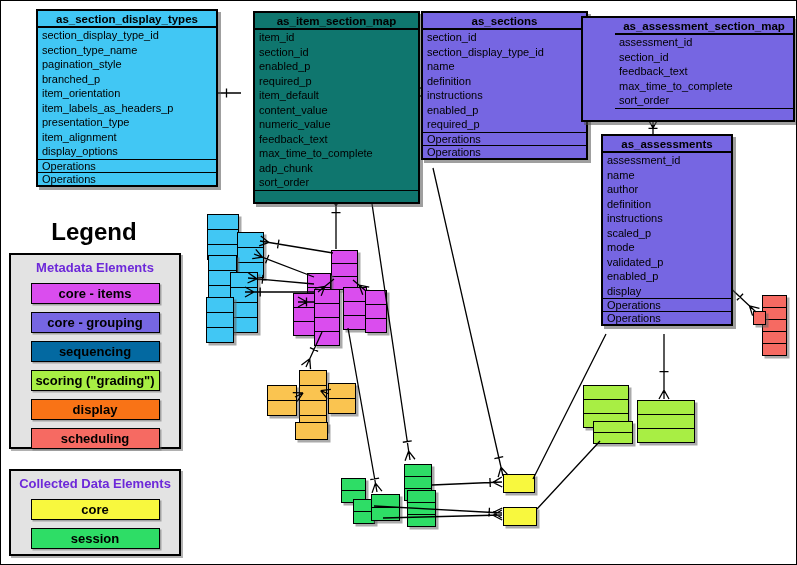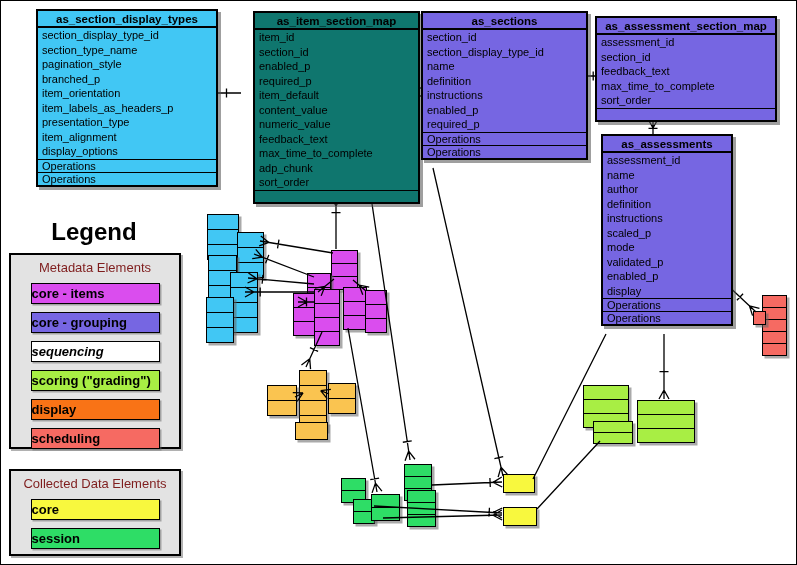--- a/index.html
+++ b/index.html
@@ -27,24 +27,24 @@
   .stack .cell:first-child{border-top:none;}
   
   #legend-title{
     position:absolute;left:8px;top:217px;width:170px;z-index:2;
     text-align:center;font-size:24px;font-weight:bold;color:#000;
   }
   .lbox{
     position:absolute;left:8px;width:168px;z-index:2;background:#E3E3E3;
     border:2px solid #000;box-shadow:2px 2px 0 rgba(100,100,100,.5);
   }
-  .lbox-title{text-align:center;font-size:13px;font-weight:normal;color:#7f1d1d;margin:5px 0 2px 0;}
+  .lbox-title{text-align:center;font-size:13px;font-weight:bold;color:#6d28d9;margin:5px 0 2px 0;}
   .lswatch{
     width:127px;margin:8px auto 4px auto;height:19px;border:1.5px solid #000;
-    text-align:left;font-size:13px;font-weight:bold;line-height:19px;color:#000;
+    text-align:center;font-size:13px;font-weight:bold;line-height:19px;color:#000;
     box-shadow:1.5px 1.5px 0 rgba(100,100,100,.5);
   }
 </style>
 </head>
 <body>
 
 <div id="canvas">
 
   <svg id="rels" viewBox="0 0 797 565" xmlns="http://www.w3.org/2000/svg">
       <path d="M215 92L240 92M225.5 96.5L225.5 87.5M406 87L420 87M414.4 91.5L414.4 82.5M415 87L406 92M415 87L406 82M415 87L406 87M406 95L420 95M414.4 99.5L414.4 90.5M415 95L406 100M415 95L406 90M415 95L406 95M585 75L609 75M592.2 79.5L592.2 70.5M600 75L609 80M600 75L609 70M600 75L609 75M652 118L652 133M647.5 127.3L656.5 127.3M652 127L647 118M652 127L657 118M652 127L652 118M335 196L335 248M330.5 211.6L339.5 211.6M335 205L330 196M335 205L340 196M335 205L335 196M313 276L253 253M267.81071205234605 253.85814247214077L264.58928794765393 262.2618575278592M261.40371505571846 256.22142410469206L254.78968005816228 248.33126941348976M261.40371505571846 256.22142410469206L251.21031994183772 257.66873058651026M261.40371505571846 256.22142410469206L253 253M313 283L247 277M261.9274108571913 273.83848057089534L261.11258914280864 282.80151942910464M255.96303885820933 277.8148217143827L247.4526787302126 272.0205339676615M255.96303885820933 277.8148217143827L246.5473212697874 281.9794660323385M255.96303885820933 277.8148217143827L247 277M313 291L244 291M259.18 286.5L259.18 295.5M253 291L244 286M253 291L244 296M253 291L244 291M332 252L259 240M277.9799297013424 238.55959431683343L276.5200702986576 247.44040568316657M267.88081136633315 241.4598594026849L259.81103300149164 235.0662159075927M267.88081136633315 241.4598594026849L258.18896699850836 244.9337840924073M267.88081136633315 241.4598594026849L259 240M333 278L317 291M323.9850260010464 285.3246663741498L313.84703687452765 287.1194299994187M323.9850260010464 285.3246663741498L320.15296312547235 294.8805700005813M323.9850260010464 285.3246663741498L317 291M352 279L365 290M358.12952343167797 284.18651982680444L361.77028879266913 293.8169314268456M358.12952343167797 284.18651982680444L368.22971120733087 286.1830685731544M358.12952343167797 284.18651982680444L365 290M314 301L297 301M305.5 296.5L305.5 305.5M306 301L297 296M306 301L297 306M306 301L297 301M321 331L305 366M308.9073648598639 346.6290810787949L317.0926351401361 350.3709189212051M308.7418378424102 357.8147297197278L300.452627622071 363.92120119866104M308.7418378424102 357.8147297197278L309.547372377929 368.07879880133896M308.7418378424102 357.8147297197278L305 366M294 396L300 393M302.0498447189992 391.9750776405004L296.2360679774998 400.4721359549996M302.0498447189992 391.9750776405004L291.7639320225002 391.5278640450004M302.0498447189992 391.9750776405004L294 396M323 391L328 393M319.64370978203266 389.65748391281306L326.1430466182295 397.6423834544263M319.64370978203266 389.65748391281306L329.8569533817705 388.3576165455737M319.64370978203266 389.65748391281306L328 393M370 196L409 459M401.8186753351671 441.25008236474713L410.7213246648329 439.92991763525293M407.6798352705058 450.09735067033415L404.0540837057412 459.733424849719M407.6798352705058 450.09735067033415L413.9459162942588 458.266575150281M407.6798352705058 450.09735067033415L409 459M432 167L502 475M493.41190214893845 457.51729496615036L502.18809785106157 455.5227050338496M500.0054100676993 466.2238042978769L497.1243357210427 476.10810551794486M500.0054100676993 466.2238042978769L506.8756642789573 473.89189448205514M500.0054100676993 466.2238042978769L502 475M347 327L376 491M369.24874626519943 478.663575355544L378.1112537348006 477.09642464445596M374.432849288912 482.13749253039884L371.0763847391105 491.8706392839378M374.432849288912 482.13749253039884L380.9236152608895 490.1293607160622M374.432849288912 482.13749253039884L376 491M431 484L501 481M489.29268027276487 486.0058730311795L488.9073197272352 477.0141269688205M492.008253937641 481.3853605455297L501.2140891919609 485.99541447908837M492.008253937641 481.3853605455297L500.7859108080391 476.00458552091163M492.008253937641 481.3853605455297L501 481M373 505L501 512M487.95427342569127 515.7932859302161L488.4457265743087 506.8067140697838M492.0134281395677 511.5085468513826L500.72697047299033 516.9925399224624M492.0134281395677 511.5085468513826L501.27302952700967 507.0074600775376M492.0134281395677 511.5085468513826L501 512M382 517L501 514M492.0028586050023 514.2268186906302L501.1260103836834 518.9984118861098M492.0028586050023 514.2268186906302L500.8739896163166 509.0015881138902M492.0028586050023 514.2268186906302L501 514M599 440L536 508M605 333L532 478M663 333L663 398M658.5 370.7L667.5 370.7M663 389L658 398M663 389L668 398M663 389L663 398M723 281L755 311M735.922264920034 299.2829174186304L742.077735079966 292.7170825813696M748.4341651627392 304.84452984006805L751.5802943555933 314.6476860207004M748.4341651627392 304.84452984006805L758.4197056444067 307.3523139792996M748.4341651627392 304.84452984006805L755 311" fill="none" stroke="#000000" stroke-width="1.3"></path>
@@ -221,21 +221,21 @@
         <div class="erow">name</div>
         <div class="erow">definition</div>
         <div class="erow">instructions</div>
         <div class="erow">enabled_p</div>
         <div class="erow">required_p</div>
         <div class="erow op">Operations</div>
         <div class="erow op">Operations</div>
       </div>
   </div>
 
-  <div class="entity" id="ent3" style="left: 594px; top: 15px; width: 178px; background: rgb(118, 102, 226);">
+  <div class="entity" id="ent3" style="left: 580px; top: 15px; width: 178px; background: rgb(118, 102, 226); padding-left: 32px;">
     <div class="etitle">as_assessment_section_map</div>
     <div class="erows">
         <div class="erow">assessment_id</div>
         <div class="erow">section_id</div>
         <div class="erow">feedback_text</div>
         <div class="erow">max_time_to_complete</div>
         <div class="erow">sort_order</div>
         <div class="efoot"></div>
       </div>
   </div>
@@ -258,21 +258,21 @@
       </div>
   </div>
 
   <div id="legend-title">Legend</div>
 
   <div class="lbox" id="lbox-meta" style="top:252px;height:192px;">
     <div class="lbox-title">Metadata Elements</div>
     <div>
         <div class="lswatch" style="background: rgb(218, 77, 238);">core - items</div>
         <div class="lswatch" style="background: rgb(118, 102, 226);">core - grouping</div>
-        <div class="lswatch" style="background: #ffffff; font-style: italic;">sequencing</div>
+        <div class="lswatch" style="background: #0369a1;">sequencing</div>
         <div class="lswatch" style="background: rgb(168, 238, 68);">scoring ("grading")</div>
         <div class="lswatch" style="background: #f97316;">display</div>
         <div class="lswatch" style="background: rgb(246, 106, 98);">scheduling</div>
       </div>
   </div>
 
   <div class="lbox" id="lbox-collected" style="top:468px;height:83px;">
     <div class="lbox-title">Collected Data Elements</div>
     <div>
         <div class="lswatch" style="background: rgb(248, 248, 62);">core</div>

